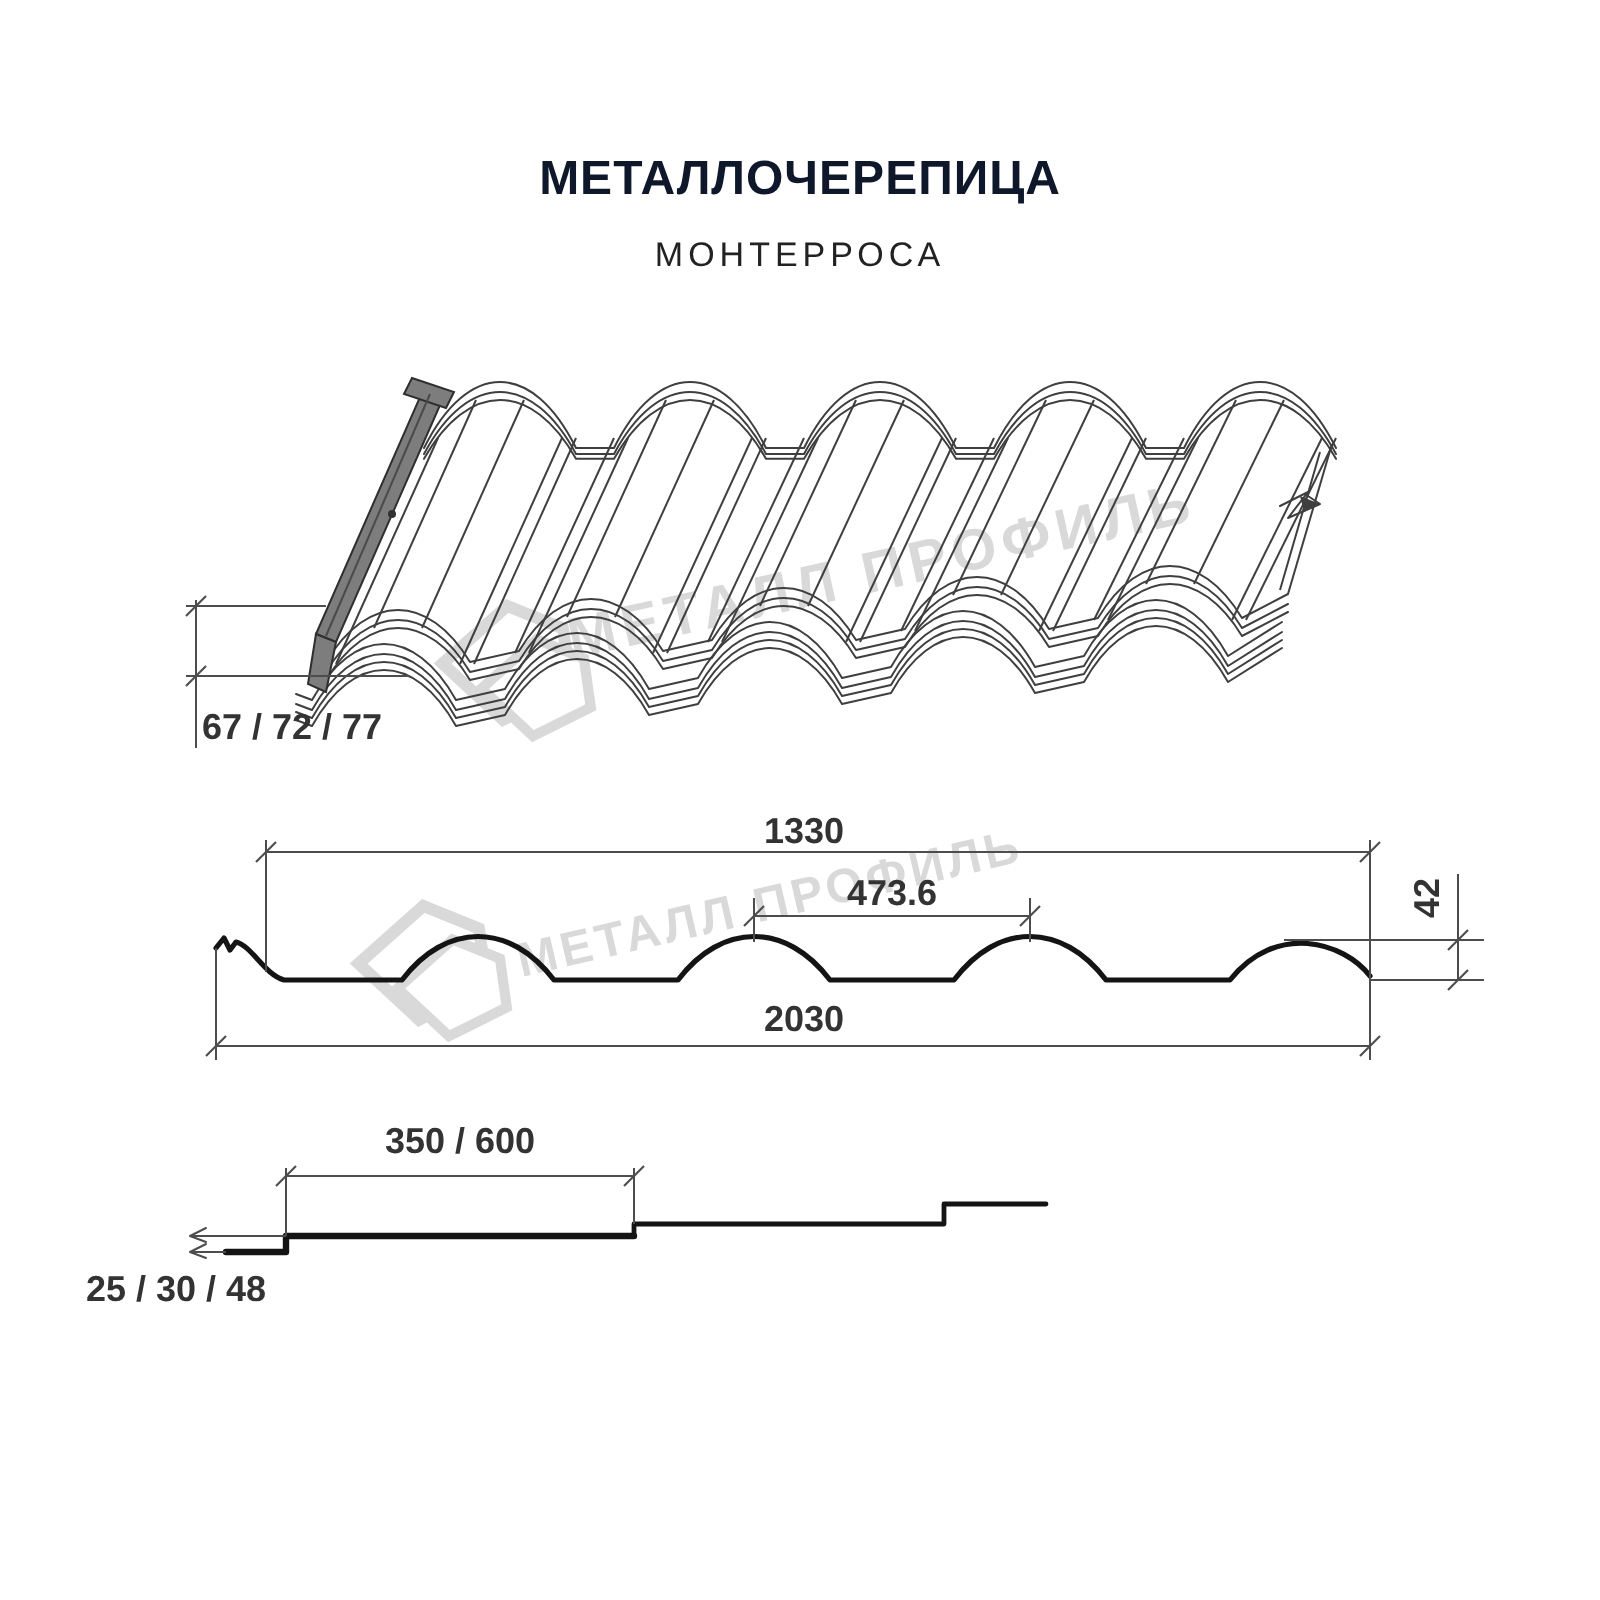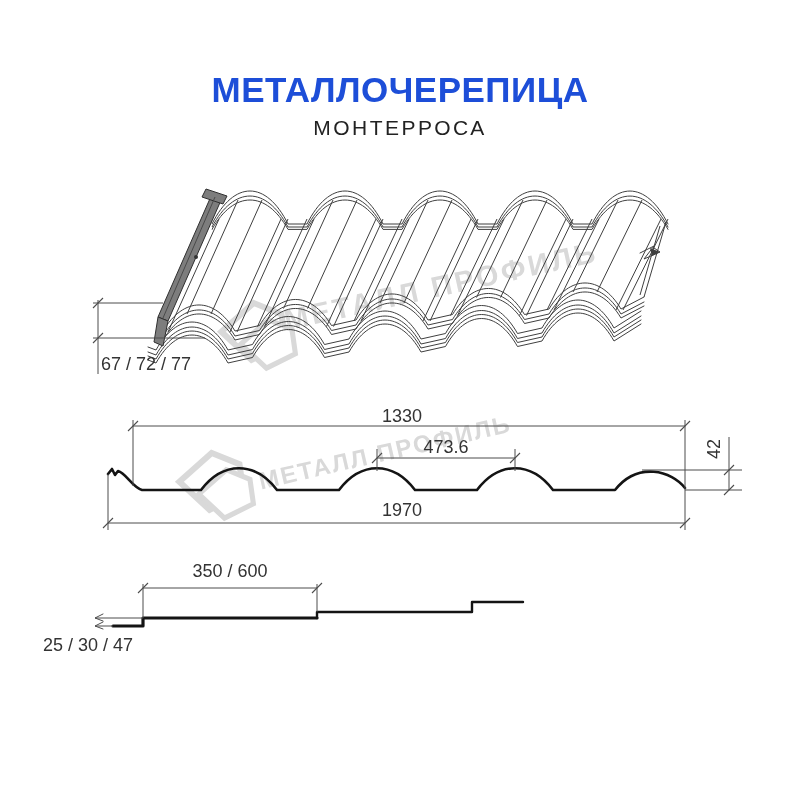--- a/index.html
+++ b/index.html
@@ -1,21 +1,21 @@
 <!DOCTYPE html>
 <html><head>
 <meta charset="utf-8">
 <style>
   html,body{margin:0;padding:0;background:#fff;}
   #page{position:relative;width:800px;height:800px;background:#fff;overflow:hidden;
         font-family:"Liberation Sans", sans-serif;}
   .abs{position:absolute;transform:translate(-50%,-50%);white-space:nowrap;}
-  #title{font-size:35px;font-weight:700;letter-spacing:.5px;color:#1d4ed8;z-index:3;}
-  #subtitle{font-size:21px;font-weight:500;letter-spacing:2.5px;color:#222;z-index:3;}
-  .dim-label{font-size:18px;color:#333;z-index:3;}
+  #title{font-size:24px;font-weight:700;letter-spacing:.5px;color:#0f172a;z-index:3;}
+  #subtitle{font-size:17px;font-weight:500;letter-spacing:2.5px;color:#222;z-index:3;}
+  .dim-label{font-size:18px;color:#333;z-index:3;font-weight:bold;}
   .dim-label.rot{transform:translate(-50%,-50%) rotate(-90deg);}
   .wm-text{position:absolute;font-size:29px;font-weight:700;letter-spacing:3px;
            color:#d9d9d9;transform-origin:left top;z-index:1;white-space:nowrap;}
   #wm1{left:281px;top:305px;transform:rotate(-12.5deg);}
   #wm2{left:256px;top:468px;transform:rotate(-13deg);font-size:24px;letter-spacing:2px;}
   #drawing{position:absolute;left:0;top:0;z-index:2;}
 </style>
 </head>
 <body>
 
@@ -134,16 +134,16 @@
       </g>
     </svg>
 
   <div id="title" class="abs" style="left:400px;top:90px">МЕТАЛЛОЧЕРЕПИЦА</div>
   <div id="subtitle" class="abs" style="left:400px;top:128px">МОНТЕРРОСА</div>
 
   <div class="abs dim-label" style="left:146px;top:364px">67 / 72 / 77</div>
   <div class="abs dim-label" style="left:402px;top:416px">1330</div>
   <div class="abs dim-label" style="left:446px;top:447px">473.6</div>
   <div class="abs dim-label rot" style="left:714px;top:449px">42</div>
-  <div class="abs dim-label" style="left:402px;top:510px">1970</div>
+  <div class="abs dim-label" style="left:402px;top:510px">2030</div>
   <div class="abs dim-label" style="left:230px;top:571px">350 / 600</div>
-  <div class="abs dim-label" style="left:88px;top:645px">25 / 30 / 47</div>
+  <div class="abs dim-label" style="left:88px;top:645px">25 / 30 / 48</div>
 </div>
 
 </body></html>

